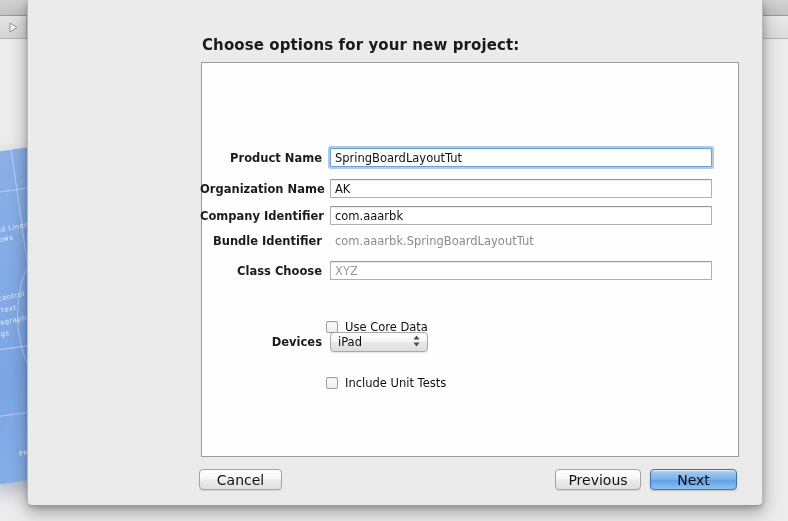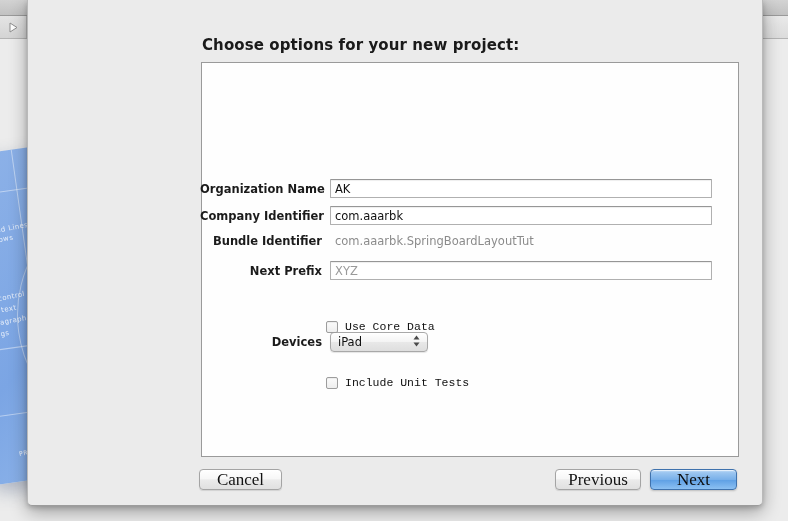--- a/index.html
+++ b/index.html
@@ -289,40 +289,38 @@
     width: 4px; height: 8px;
     border: solid #1b6fc4;
     border-width: 0 2px 2px 0;
     transform: rotate(42deg);
   }
   .cblabel {
     font-size: 11.5px;
     color: #111;
     margin-left: 7px;
     white-space: nowrap;
-    font-family: Liberation Mono, monospace;
   }
 
   
   .btn {
     position: absolute;
     height: 21px;
     box-sizing: border-box;
     border: 1px solid #a4a4a4;
     border-radius: 4px;
     background: linear-gradient(to bottom, #ffffff 0%, #f7f7f7 46%, #ebebeb 52%, #e0e0e0 100%);
     box-shadow: 0 1px 1px rgba(0,0,0,0.11), inset 0 1px 0 rgba(255,255,255,0.95);
-    font-size: 17px;
+    font-size: 14px;
     color: #121212;
     display: flex;
     align-items: center;
     justify-content: center;
     z-index: 25;
     cursor: default;
-    font-family: Liberation Serif, serif;
   }
   .btn.primary {
     border: 1px solid #3f72ad;
     background: linear-gradient(to bottom, #c9e0f7 0%, #9cc6f0 14%, #79b0e9 50%, #5d9fe4 51%, #8cc0f2 100%);
     box-shadow: 0 1px 2px rgba(0,0,0,0.2), inset 0 1px 0 rgba(255,255,255,0.55);
     color: #0c0c0c;
   }
 </style>
 </head>
 <body>
@@ -416,38 +414,42 @@
 
   <div class="sheet">
     <div class="sheet-title">Choose options for your new project:</div>
     <div class="content-box">
       <div class="veil"></div>
     </div>
   </div>
 
   <div class="form">
 
+    <div class="row" style="left:200px; top:148px;">
+      <div class="flabel">Product Name</div>
+      <input class="finput focused" value="SpringBoardLayoutTut" style="">
+    </div>
 
     <div class="row" style="left:200px; top:179px;">
       <div class="flabel">Organization Name</div>
       <input class="finput" value="AK" style="">
     </div>
 
     <div class="row" style="left:200px; top:206px;">
       <div class="flabel">Company Identifier</div>
       <input class="finput" value="com.aaarbk" style="">
     </div>
 
     <div class="row" style="left:200px; top:234px;">
       <div class="flabel">Bundle Identifier</div>
       <div class="static-val">com.aaarbk.SpringBoardLayoutTut</div>
     </div>
 
     <div class="row" style="left:200px; top:261px;">
-      <div class="flabel">Next Prefix</div>
+      <div class="flabel">Class Choose</div>
       <input class="finput" placeholder="XYZ" style="">
     </div>
 
     <div class="row" style="left:200px; top:288px;margin-top:44px;">
       <div class="flabel">Devices</div>
       <div class="popup">
         <span class="popup-text">iPad</span>
         <span class="popup-arrows">
           <svg width="7" height="13" viewBox="0 0 7 13">
             <polygon points="3.5,1 6.5,5 0.5,5" fill="#4a4a4a"></polygon>

